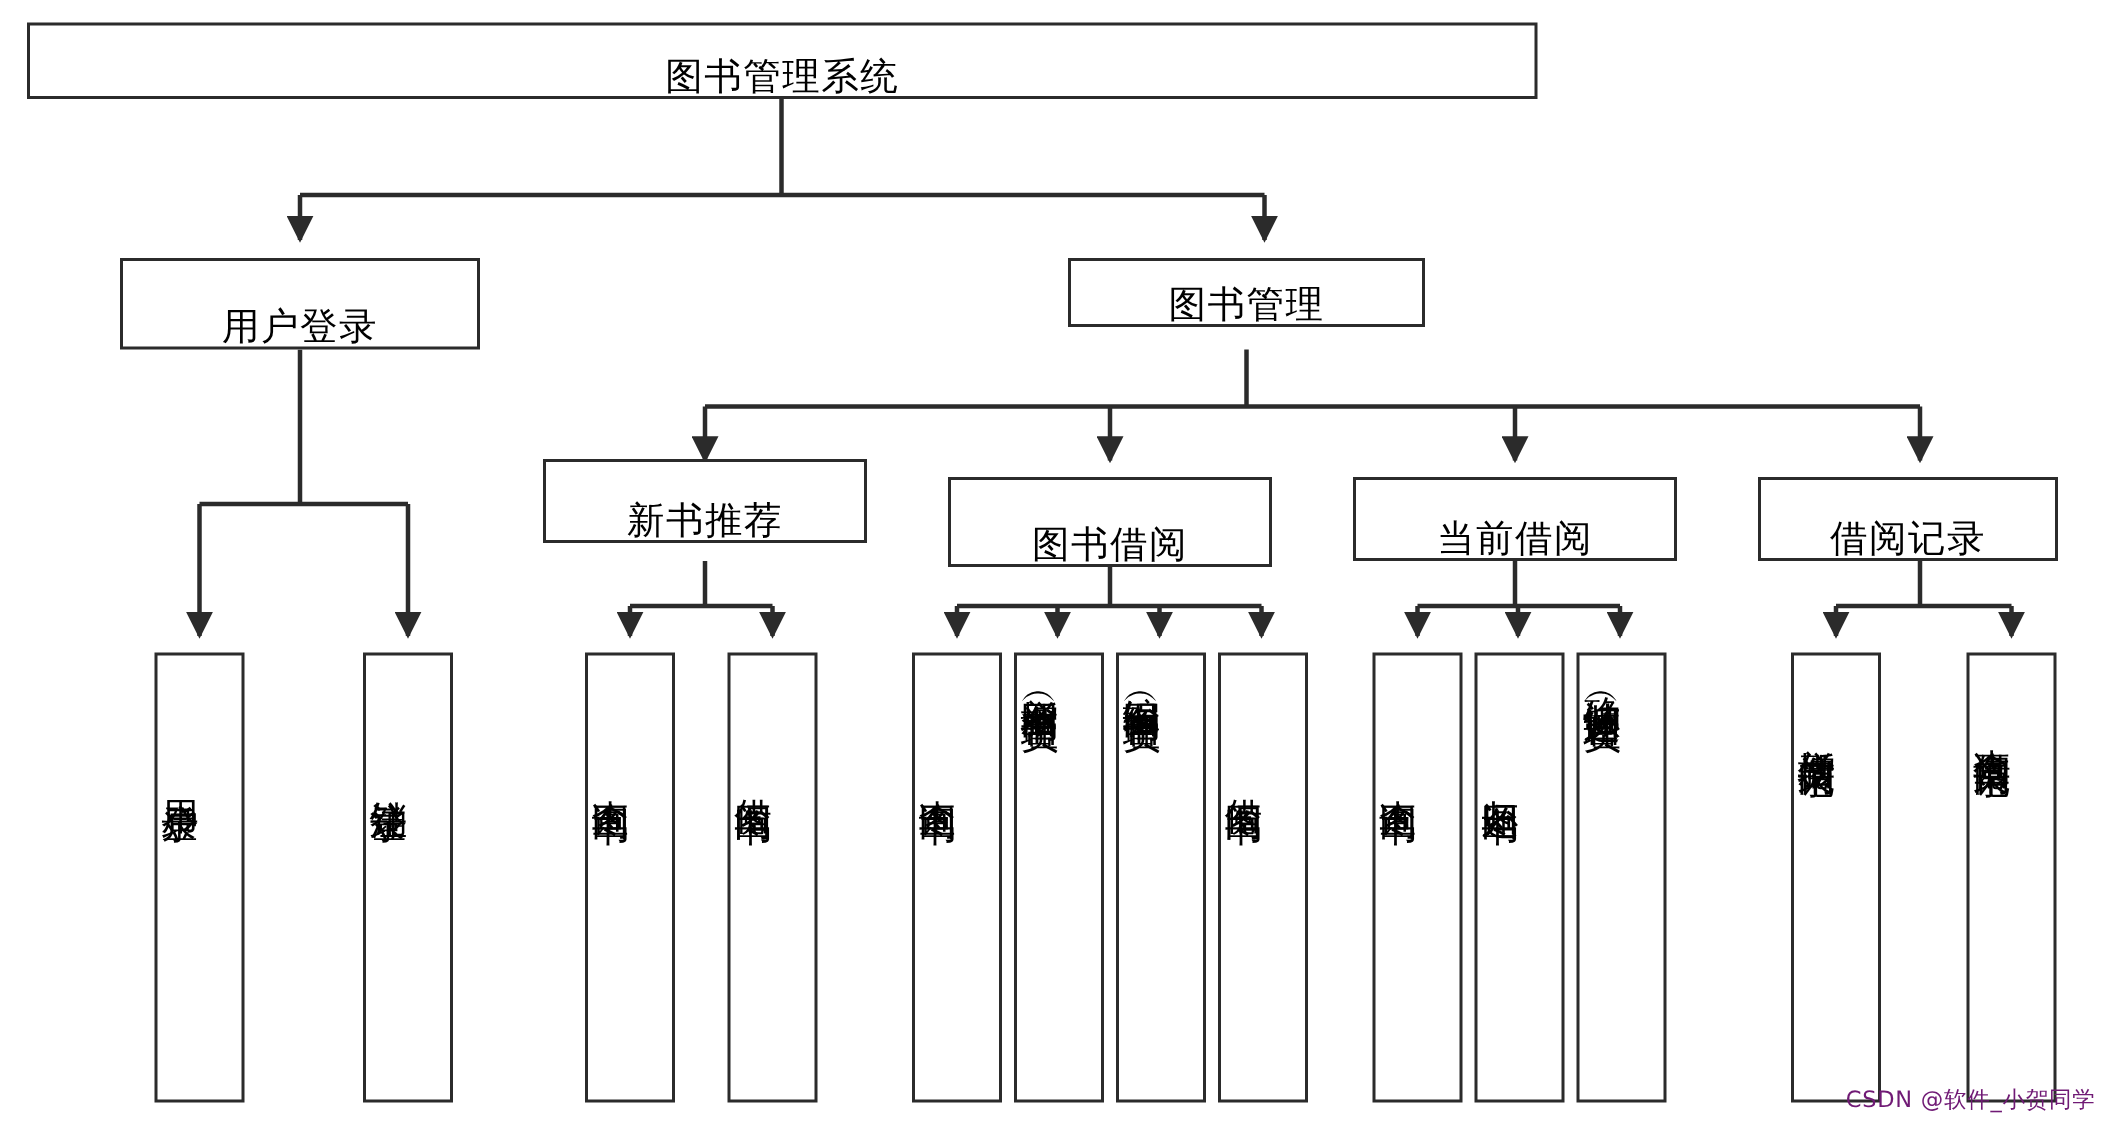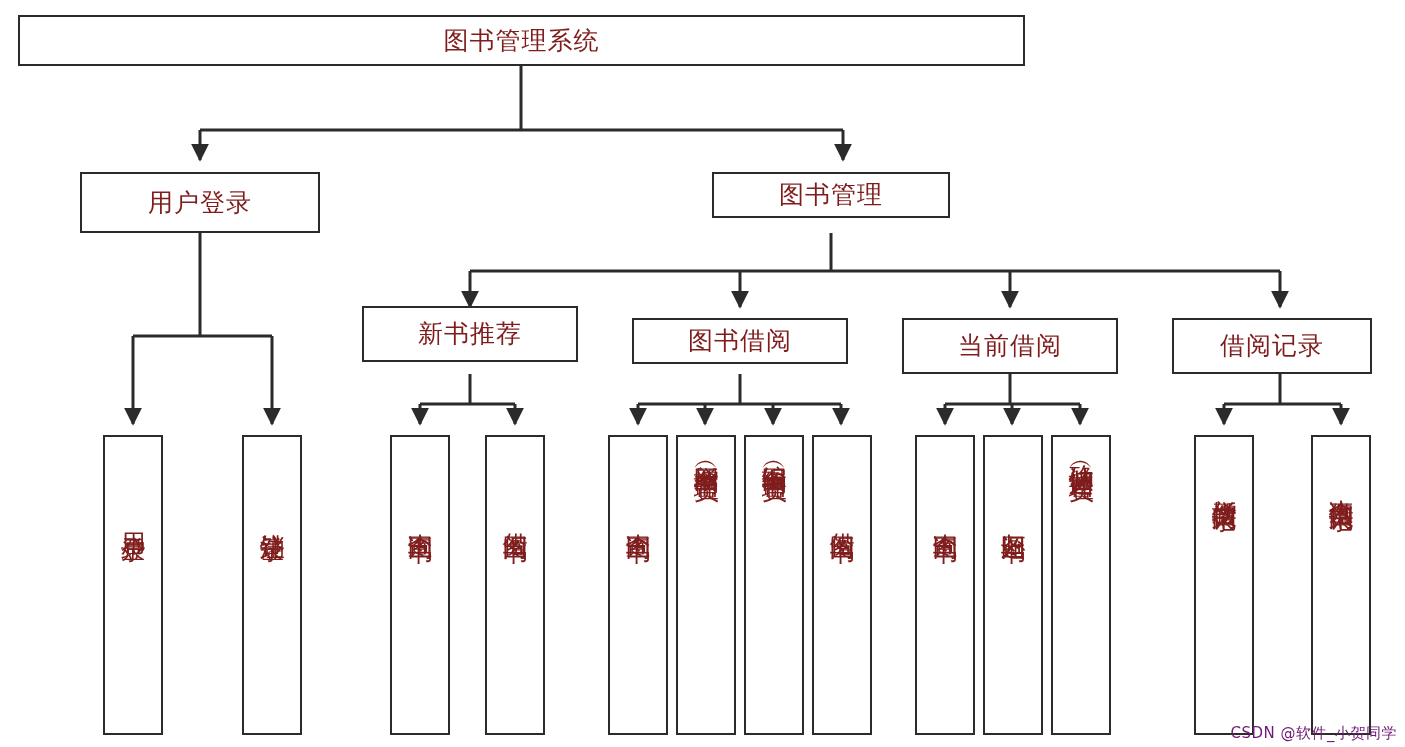--- a/index.html
+++ b/index.html
@@ -25,23 +25,23 @@
     width: 1405px;
     height: 747px;
     pointer-events: none;
   }
   .node {
     position: absolute;
     box-sizing: border-box;
     border: 2.5px solid #2b2b2b;
     background: #ffffff;
     display: flex;
-    align-items: center;
+    align-items: flex-end;
     justify-content: center;
-    color: #7f1d1d;
+    color: #000000;
   }
   .node.horiz {
     font-size: 25px;
     line-height: 1.1;
     letter-spacing: 1px;
     white-space: nowrap;
   }
   .node.root {
     font-size: 25px;
   }
@@ -135,21 +135,21 @@
   <div class="node horiz" style="left:80px; top:172px; width:240px; height:61px;">
     <span>用户登录</span>
   </div>
   <div class="node horiz" style="left:712px; top:172px; width:238px; height:46px;">
     <span>图书管理</span>
   </div>
 
   <div class="node horiz" style="left:362px; top:306px; width:216px; height:56px;">
     <span>新书推荐</span>
   </div>
-  <div class="node horiz" style="left:632px; top:318px; width:216px; height:46px;">
+  <div class="node horiz" style="left:632px; top:318px; width:216px; height:60px;">
     <span>图书借阅</span>
   </div>
   <div class="node horiz" style="left:902px; top:318px; width:216px; height:56px;">
     <span>当前借阅</span>
   </div>
   <div class="node horiz" style="left:1172px; top:318px; width:200px; height:56px;">
     <span>借阅记录</span>
   </div>
 
   <div class="node leaf" style="left:103px; top:435px; width:60px; height:300px; padding-top:76px;">

